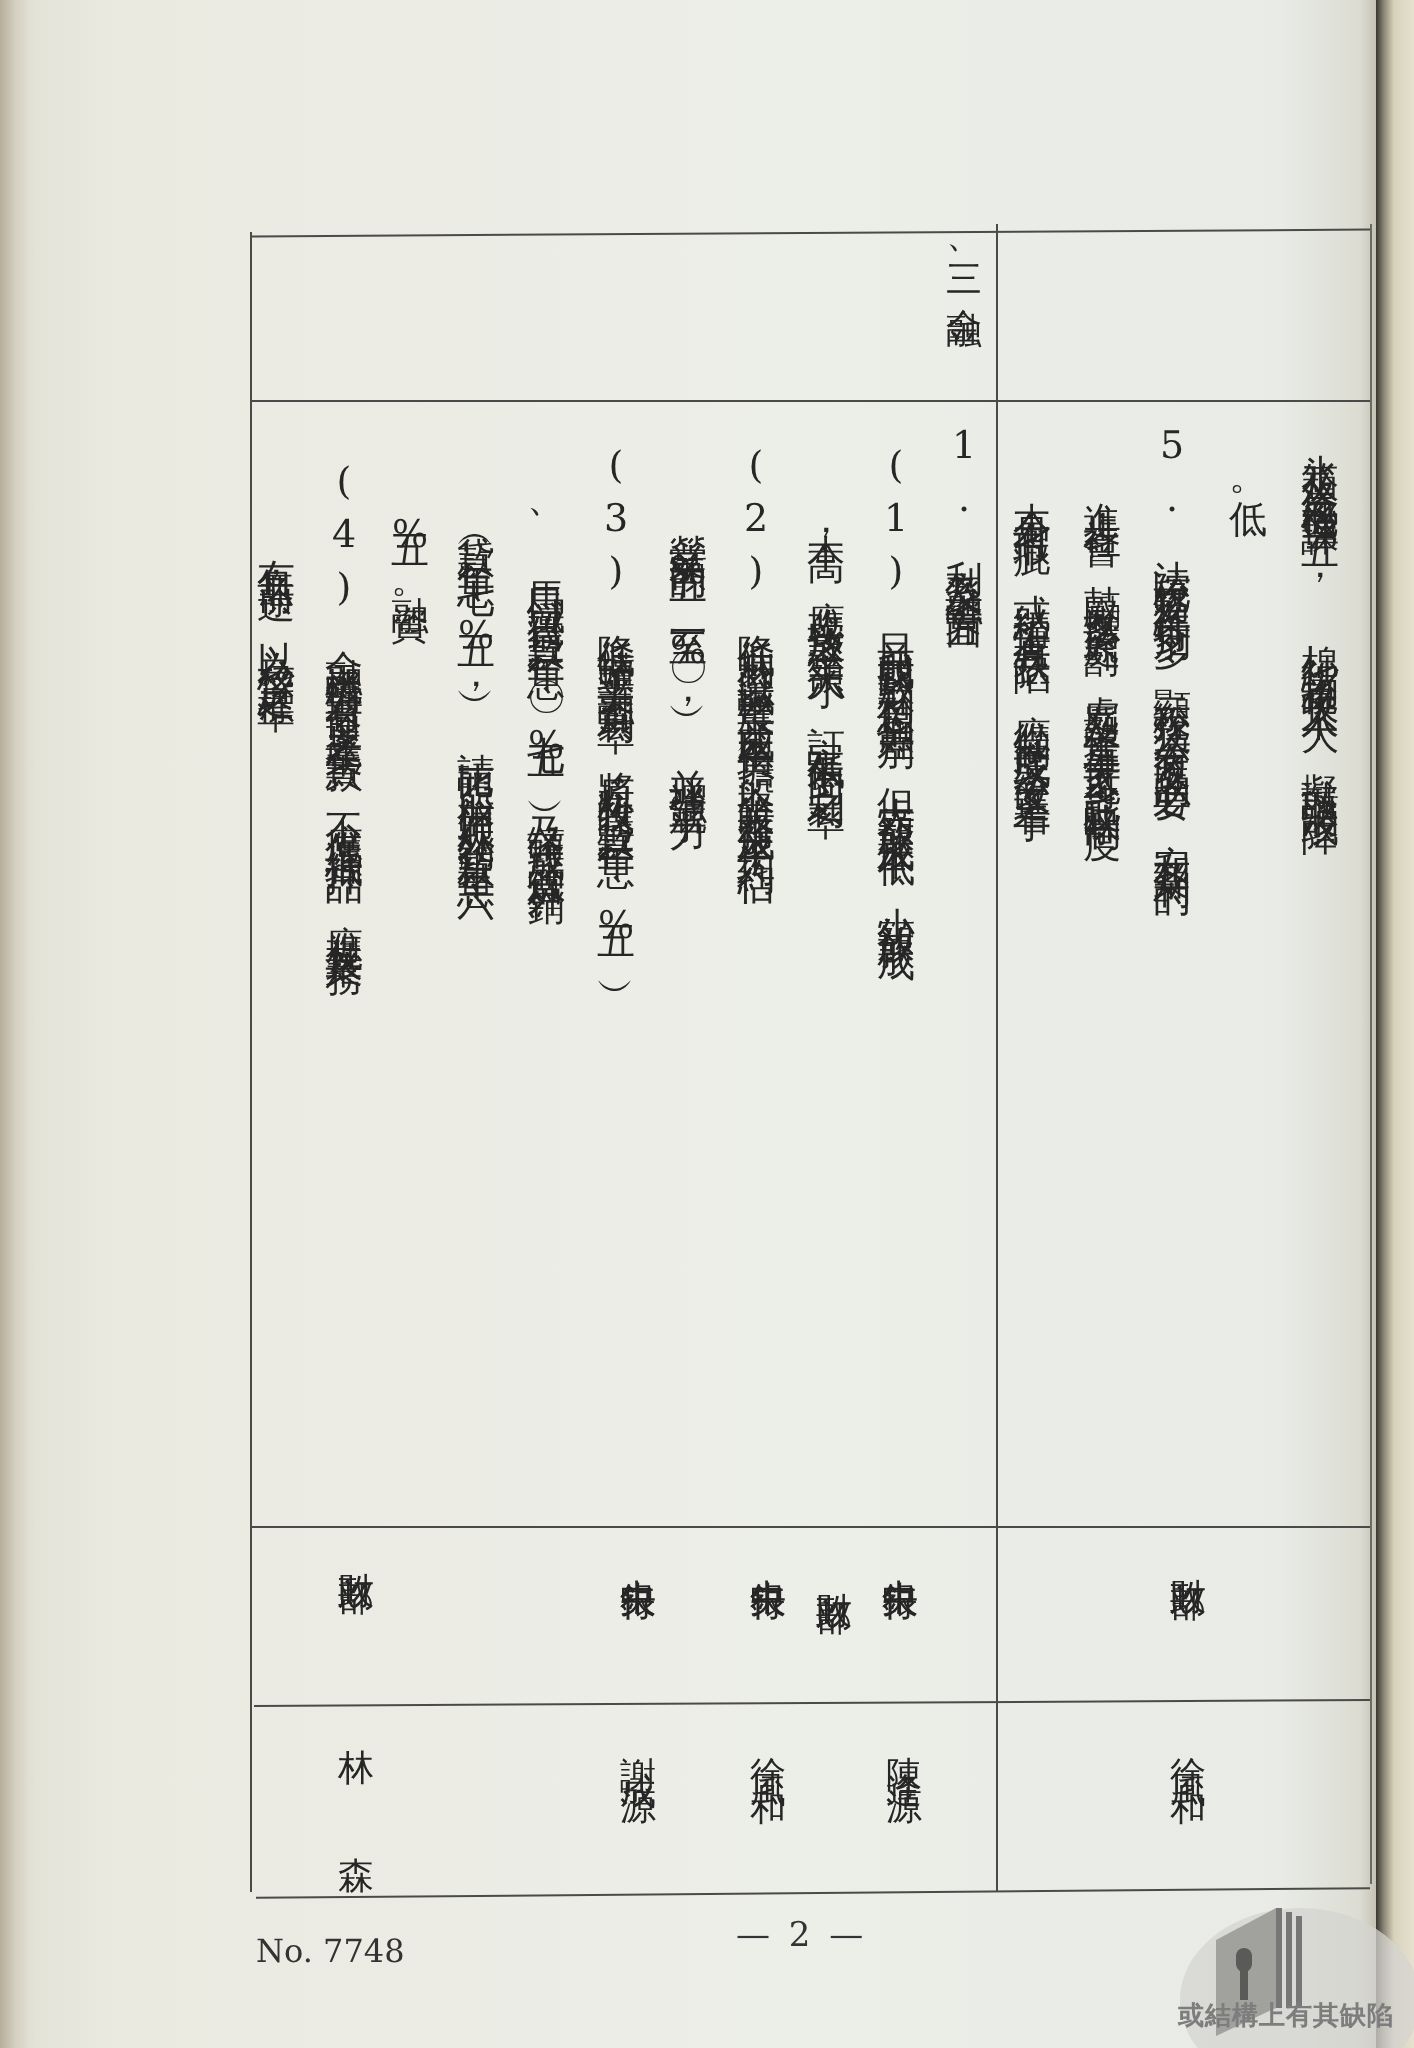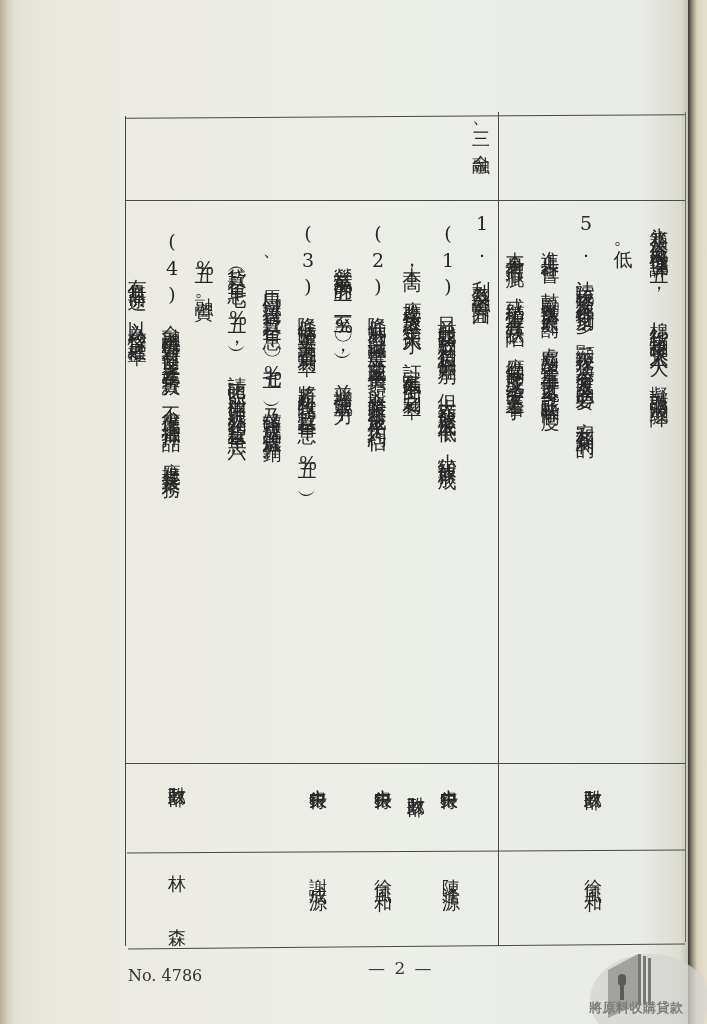--- a/index.html
+++ b/index.html
@@ -94,25 +94,25 @@
 <div class="col small" style="left:372px; top:775px; letter-spacing:1px;">中央銀行</div>
 <div class="col small" style="left:307px; top:775px; letter-spacing:1px;">中央銀行</div>
 <div class="col small" style="left:166px; top:772px; letter-spacing:1px;">財政部</div>
 
 <div class="col small" style="left:582px; top:864px; letter-spacing:8px;">徐風和</div>
 <div class="col small" style="left:440px; top:864px; letter-spacing:8px;">陳逢源</div>
 <div class="col small" style="left:372px; top:864px; letter-spacing:8px;">徐風和</div>
 <div class="col small" style="left:307px; top:864px; letter-spacing:8px;">謝成源</div>
 <div class="col small" style="left:166px; top:860px; letter-spacing:18px;">林　森</div>
 
-<div class="footer-no">No. 4786</div>
+<div class="footer-no">No. 7748</div>
 <div class="footer-page">— 2 —</div>
 
 <svg class="watermark" viewBox="0 0 129 76">
   <ellipse cx="72" cy="52" rx="60" ry="46" fill="#d4d4d0" opacity="0.75"></ellipse>
   <polygon points="30,22 60,6 60,56 30,70" fill="#9a9a98" opacity="0.9"></polygon>
   <rect x="40" y="26" width="8" height="12" rx="4" fill="#5a5a58"></rect>
   <rect x="42" y="36" width="4" height="16" fill="#5a5a58"></rect>
   <rect x="60" y="6" width="3" height="50" fill="#777"></rect>
   <rect x="65" y="8" width="3" height="48" fill="#777"></rect>
   <rect x="70" y="10" width="3" height="46" fill="#777"></rect>
 </svg>
-<div class="wm-text">將原料收購貸款</div>
+<div class="wm-text">或結構上有其缺陷</div>
 
 </body></html>

